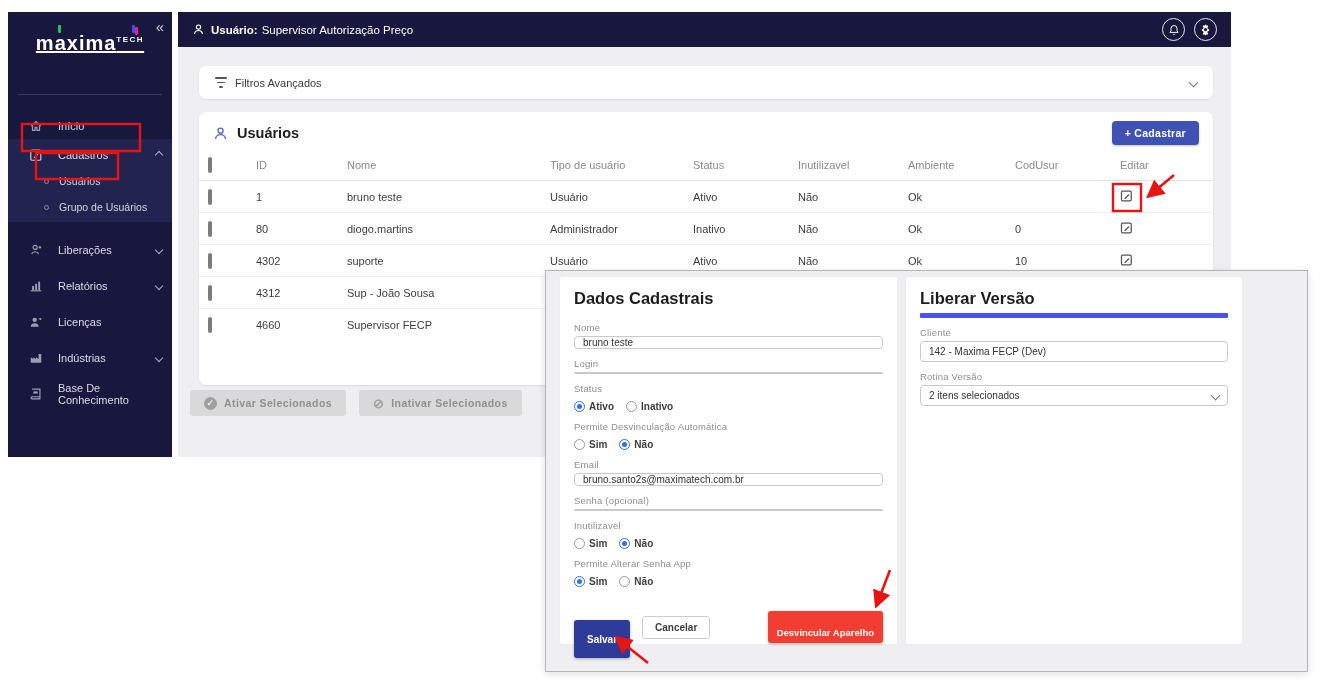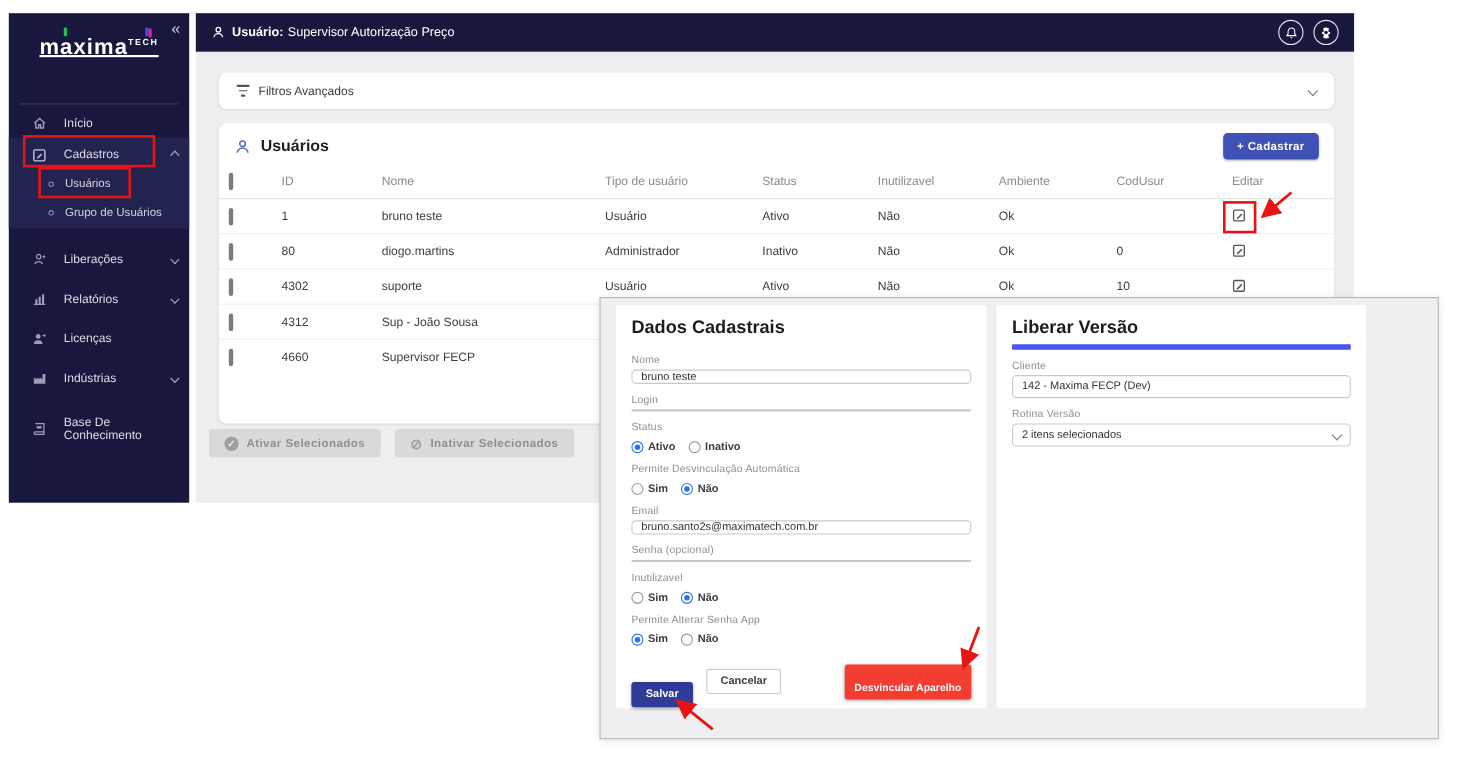--- a/index.html
+++ b/index.html
@@ -9,21 +9,21 @@
   #sidebar { position:absolute; left:8px; top:12px; width:164px; height:445px; background:#18183f; color:#d8d8e4; z-index:5; }
   .collapse-chev { position:absolute; right:8px; top:6px; color:#cfcfe0; font-size:15px; cursor:pointer; }
   .logo-wrap { position:absolute; left:0; top:20px; width:100%; text-align:center; }
   .logo-main { font-size:20px; font-weight:800; color:#ffffff; letter-spacing:1px; position:relative;text-decoration:underline; }
   .logo-suffix { font-size:8px; font-weight:700; color:#ffffff; letter-spacing:1.5px; vertical-align:super; position:relative; }
   .tick { position:absolute; width:3px; height:8px; border-radius:1px; }
   .tick-green { background:#21c25e; left:22px; top:-7px; }
   .tick-blue { background:#3b4ef8; left:96px; top:-7px; }
   .tick-pink { background:#e91e8c; right:6px; top:-8px; }
   .side-divider { position:absolute; left:10px; right:10px; top:82px; border-top:1px solid #3a3a63; }
-  .menu { position:absolute; left:0; top:86px; width:100%; }
+  .menu { position:absolute; left:0; top:100px; width:100%; }
   .mitem { display:flex; align-items:center; height:27px; padding:0 10px 0 20px; font-size:11px; color:#dcdce8; cursor:pointer; }
   .mitem .micon { width:16px; height:16px; margin-right:14px; display:flex; align-items:center; justify-content:center; color:#9d9db8; flex:0 0 16px; }
   .mitem .mlabel { flex:1; line-height:12px; }
   .submenu-block { background:#23234f; padding:2px 0; }
   .subitem { display:flex; align-items:center; height:26px; padding-left:36px; font-size:10.5px; color:#d3d3e2; cursor:pointer; }
   .bullet { width:5px; height:5px; border:1px solid #8b8ba8; border-radius:50%; margin-right:10px; flex:0 0 5px; }
   .chev { width:6px; height:6px; border-right:1.6px solid #aeaec6; border-bottom:1.6px solid #aeaec6; display:inline-block; }
   .chev.down { transform:rotate(45deg); }
   .chev.up { transform:rotate(-135deg); }
   .gap-sm { height:8px; }
@@ -75,21 +75,21 @@
   .login-group { height:21px; border:1px solid #c9c9c9; border-radius:4px; background:#f4f4f4; display:flex; overflow:hidden; }
   .login-prefix { background:#e3e3e3; border-right:1px solid #c9c9c9; font-size:10px; color:#444; font-weight:bold; display:flex; align-items:center; padding:0 7px; }
   .login-val { font-size:10px; color:#7d7d7d; display:flex; align-items:center; padding:0 8px; }
   .radio-row { display:flex; align-items:center; gap:12px; margin-top:4px; }
   .radio-opt { display:flex; align-items:center; gap:4px; font-size:10px; font-weight:bold; color:#3e3e3e; cursor:pointer; }
   .rdot { width:11px; height:11px; border:1.5px solid #9a9a9a; border-radius:50%; position:relative; background:#fff; }
   .radio-opt.sel .rdot { border-color:#2a71f8; }
   .radio-opt.sel .rdot::after { content:""; position:absolute; left:1.5px; top:1.5px; width:5px; height:5px; border-radius:50%; background:#2a71f8; }
   .mdivider { height:4px; background:#4a52f2; border-radius:1px; margin-top:auto; }
   .mbtn-row { display:flex; align-items:center; margin-top:9px; gap:12px; }
-  .btn-salvar { background:#2e3b98; color:#fff; border:none; border-radius:3px; height:23px; padding:0 13px; font-size:10px; font-weight:bold; cursor:pointer; box-shadow:0 1px 3px rgba(0,0,0,0.3);margin-top:24px; }
+  .btn-salvar { background:#2e3b98; color:#fff; border:none; border-radius:3px; height:38px; padding:0 13px; font-size:10px; font-weight:bold; cursor:pointer; box-shadow:0 1px 3px rgba(0,0,0,0.3);margin-top:24px; }
   .btn-cancelar { background:#fff; color:#3e3e3e; border:1px solid #ccc; border-radius:3px; height:23px; padding:0 12px; font-size:10px; font-weight:bold; cursor:pointer; }
   .btn-desvincular { margin-left:auto; background:#f23d30; color:#fff; border:none; border-radius:3px; height:22px; padding:16px 9px; font-size:9.5px; font-weight:bold; cursor:pointer; box-shadow:0 1px 3px rgba(0,0,0,0.3); }
   .select-box { position:relative; }
   .select-box .chev-g { position:absolute; right:9px; top:7px; }
 
   
   #annotations { position:absolute; left:0; top:0; width:1328px; height:692px; z-index:50; pointer-events:none; }
 </style>
 </head>
 <body>
@@ -173,21 +173,21 @@
     <div class="mitem" style="margin-top:9px;">
       <span class="micon">
         <svg width="14" height="14" viewBox="0 0 16 16">
             <path d="M2 13.5V7l3 2V7l3 2V7l3 2V3.5h3v10z" fill="#9d9db8"></path>
           </svg>
       </span>
       <span class="mlabel">Indústrias</span>
       <span class="chev down"></span>
     </div>
 
-    <div class="mitem" style="margin-top:16px; height:34px;justify-content:flex-end;">
+    <div class="mitem" style="margin-top:6px; height:34px;justify-content:flex-end;">
       <span class="micon">
         <svg width="14" height="14" viewBox="0 0 16 16">
             <path d="M3.5 2.5h9v11h-9a1.2 1.2 0 0 1 0-2.4h9" fill="none" stroke="#9d9db8" stroke-width="1.3"></path>
             <rect x="5" y="5" width="5" height="2.5" fill="#9d9db8"></rect>
           </svg>
       </span>
       <span class="mlabel">Base De Conhecimento</span>
     </div>
   </div>
 </div>

